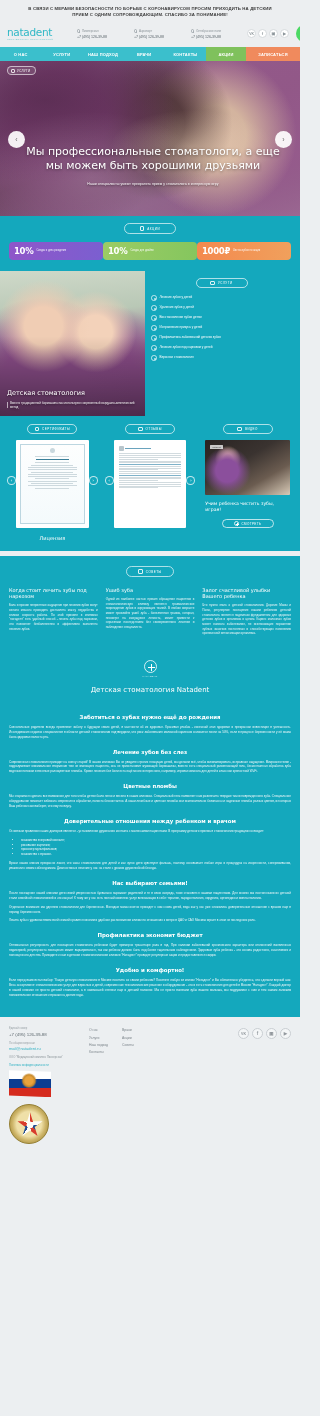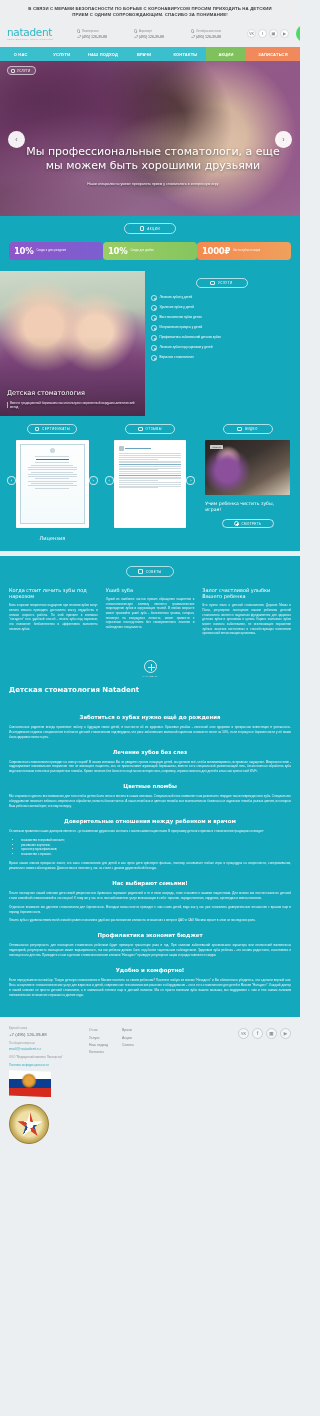--- a/index.html
+++ b/index.html
@@ -471,24 +471,24 @@
   .art-logo::after { top: 6.1px; left: 3px; height: .9px; width: 7px; }
   .art-logo-sub {
     text-align: center;
     color: rgba(255,255,255,.8);
     font-size: 2.3px;
     letter-spacing: .4px;
     margin-bottom: 9px;
     text-transform: uppercase;
   }
   .art-title {
-    text-align: left;
+    text-align: center;
     color: #fff;
     font-size: 7px;
-    font-weight: bold;
+    font-weight: normal;
     margin-bottom: 20px;
     font-family: "DejaVu Sans", sans-serif;
   }
   .art-h2 {
     text-align: center;
     color: #fff;
     font-size: 5.4px;
     font-weight: bold;
     margin: 9px 0 5px;
     font-family: "DejaVu Sans", sans-serif;

